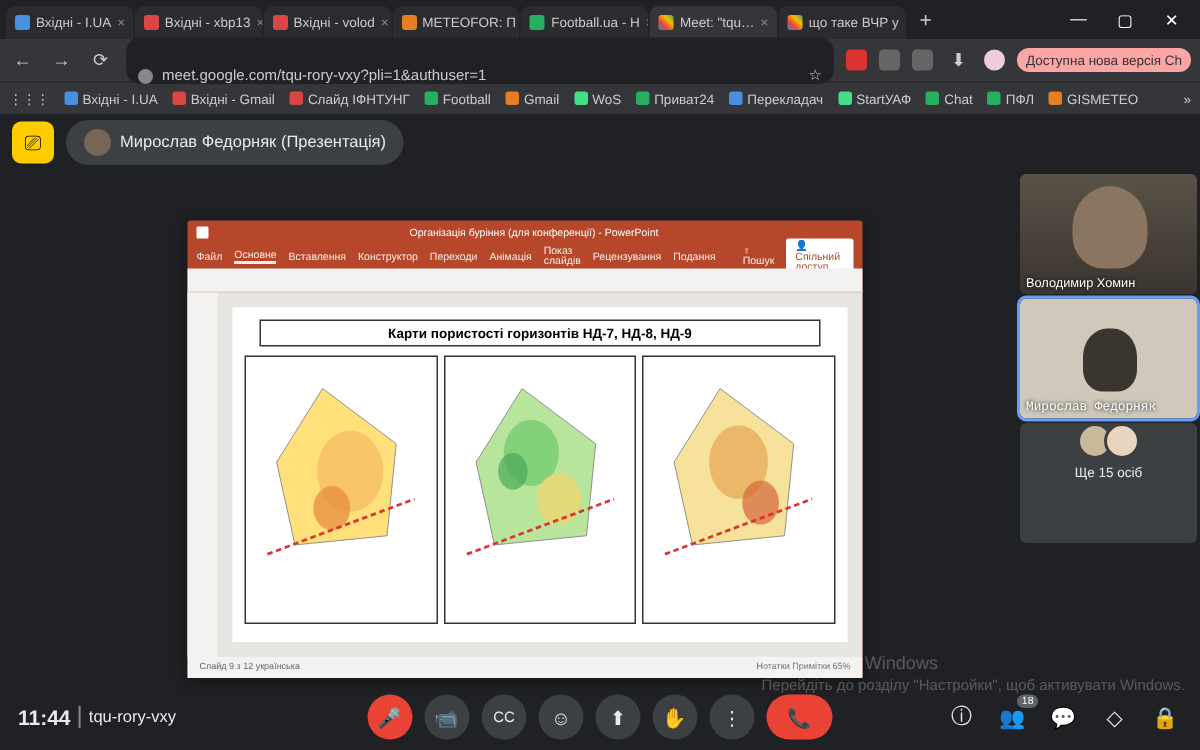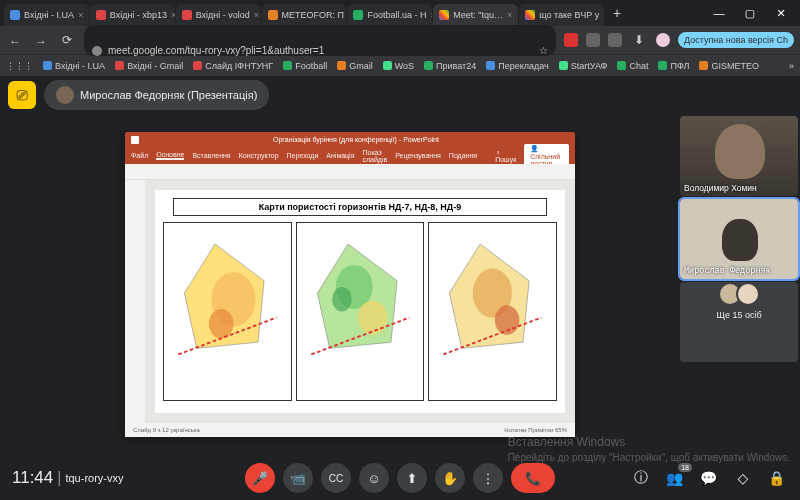--- a/index.html
+++ b/index.html
@@ -20,34 +20,34 @@
   .new-tab { color: #ccc; padding: 0 8px; font-size: 14px; }
   .wmin, .wmax, .wclose { width: 30px; height: 26px; display: flex; align-items: center; justify-content: center; color: #fff; font-size: 11px; }
   
   .addr-bar { display: flex; align-items: center; height: 28px; background: #35363a; padding: 0 6px; gap: 8px; }
   .nav-btn { width: 18px; height: 18px; display: flex; align-items: center; justify-content: center; color: #ccc; font-size: 12px; }
   .url-field { flex: 1; height: 31px; background: #202124; border-radius: 10px; display: flex; align-items: flex-end; padding: 0 8px; font-size: 10px; color: #ccc; gap: 6px; }
   .url-lock { width: 10px; height: 10px; background: #888; border-radius: 50%; }
   .addr-right { display: flex; gap: 8px; align-items: center; }
   .ext-icon { width: 14px; height: 14px; border-radius: 3px; background: #666; }
   .ext-red { background: #d33; }
-  .newver { background: #7dd3fc; color: #333; font-size: 9px; padding: 3px 6px; border-radius: 10px; }
+  .newver { background: #fca5a5; color: #333; font-size: 9px; padding: 3px 6px; border-radius: 10px; }
   
   .bm-bar { display: flex; align-items: center; height: 22px; background: #35363a; padding: 0 6px; gap: 10px; font-size: 9px; color: #ccc; border-top: 1px solid #2a2b2e; }
   .bm { display: flex; align-items: center; gap: 3px; }
   .bm .favicon { width: 9px; height: 9px; }
   
   
   .meet { position: absolute; top: 76px; left: 0; right: 0; bottom: 0; background: #202124; }
   .presenter-bar { position: absolute; top: 4px; left: 0; right: 0; display: flex; align-items: center; padding: 0 8px; gap: 8px; }
   .present-chip { width: 28px; height: 28px; background: #ffcc00; border-radius: 6px; display: flex; align-items: center; justify-content: center; font-size: 14px; }
   .presenter-name { background: #3c4043; color: #e8eaed; font-size: 11px; padding: 6px 12px; border-radius: 18px; display: flex; align-items: center; gap: 6px; }
   .presenter-ava { width: 18px; height: 18px; border-radius: 50%; background: #765; }
   
-  .main-area { position: absolute; top: 40px; left: 30px; right: 130px; bottom: 48px; display: flex; align-items: center; justify-content: center; }
+  .main-area { position: absolute; top: 40px; left: 30px; right: 130px; bottom: 48px; display: flex; align-items: flex-end; justify-content: center; }
   .ppt { width: 450px; height: 305px; background: #b7472a; border-radius: 2px; display: flex; flex-direction: column; box-shadow: 0 2px 10px rgba(0,0,0,.4); }
   .ppt-title { height: 16px; display: flex; align-items: center; padding: 0 6px; font-size: 7px; color: #fff; gap: 4px; }
   .ppt-ribbon-tabs { height: 16px; display: flex; align-items: center; padding: 0 6px; font-size: 7px; color: #fff; gap: 8px; }
   .ppt-ribbon-tabs .rtab { opacity: .9; }
   .ppt-ribbon-tabs .rtab.sel { border-bottom: 2px solid #fff; }
   .ppt-share { margin-left: auto; background: #fff; color: #b7472a; padding: 1px 6px; border-radius: 2px; font-size: 7px; }
   .ppt-ribbon { height: 16px; background: #f3f2f1; border-bottom: 1px solid #e1dfdd; }
   .ppt-body { flex: 1; display: flex; background: #e8e6e3; }
   .thumbs { width: 20px; background: #f3f2f1; }
   .slide-area { flex: 1; display: flex; align-items: center; justify-content: center; padding: 10px; }
@@ -68,21 +68,21 @@
   .vtile.p2 { background: #cfc8bb; font-family: Liberation Mono, monospace; }
   .vtile.p2::after { content: ""; position: absolute; left: 42px; top: 20px; width: 36px; height: 42px; background: #3b3530; border-radius: 45% 45% 35% 35%; }
   .vtile.more { background: #3c4043; display: flex; flex-direction: column; align-items: center; justify-content: flex-start; }
   .avas { display: flex; gap: -4px; }
   .ava { width: 24px; height: 24px; border-radius: 50%; background: #888; border: 2px solid #3c4043; }
   .ava.a1 { background: #c9b89a; }
   .ava.a2 { background: #e8d5c0; margin-left: -6px; }
   .morelabel { color: #e8eaed; font-size: 9px; margin-top: 4px; }
   
   .ctrl-bar { position: absolute; bottom: 0; left: 0; right: 0; height: 44px; display: flex; align-items: center; padding: 0 12px; color: #e8eaed; }
-  .clock { font-size: 17px; color: #e8eaed; }
+  .clock { font-size: 14px; color: #e8eaed; font-weight: bold; }
   .sep { margin: 0 4px; color: #888; }
   .mcode { font-size: 11px; color: #e8eaed; }
   .ctrls { position: absolute; left: 50%; transform: translateX(-50%); display: flex; gap: 8px; }
   .cbtn { width: 30px; height: 30px; border-radius: 50%; background: #3c4043; display: flex; align-items: center; justify-content: center; font-size: 13px; color: #e8eaed; }
   .cbtn.off { background: #ea4335; color: #fff; }
   .cbtn.end { background: #ea4335; width: 44px; border-radius: 16px; }
   .right-ctrls { margin-left: auto; display: flex; gap: 12px; align-items: center; }
   .ribtn { width: 22px; height: 22px; display: flex; align-items: center; justify-content: center; color: #e8eaed; font-size: 14px; position: relative; }
   .badge { position: absolute; top: -4px; right: -6px; background: #5f6368; color: #fff; font-size: 7px; padding: 1px 3px; border-radius: 6px; }
   

